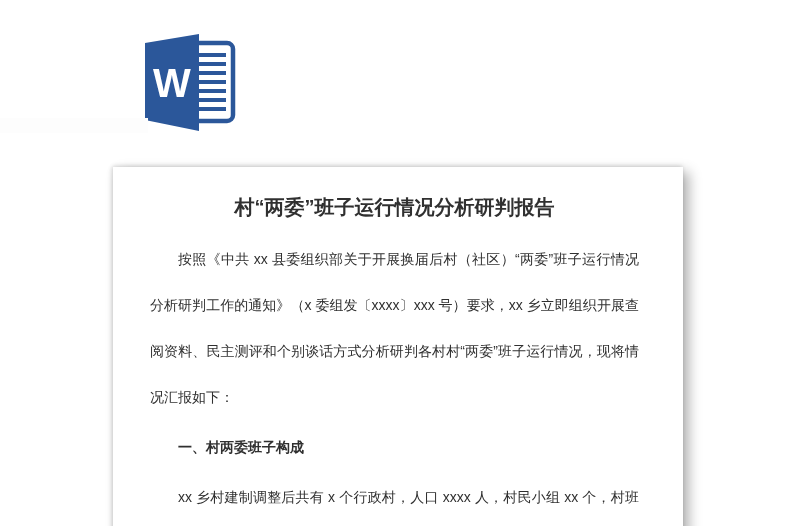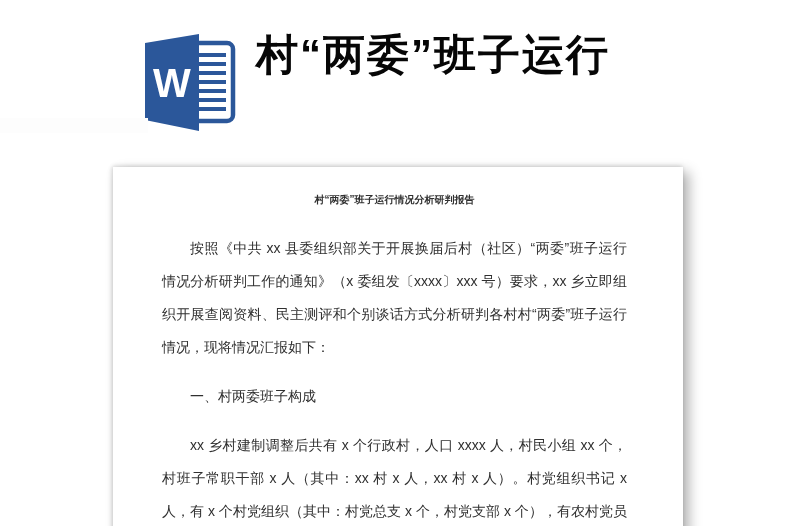--- a/index.html
+++ b/index.html
@@ -55,37 +55,37 @@
     height: 720px;
     box-sizing: border-box;
     padding: 12px 40px 0 33px;
     background: #ffffff;
     box-shadow:
       -2px 0 4px rgba(0, 0, 0, 0.10),
       0 -2px 4px rgba(0, 0, 0, 0.08),
       6px 5px 12px rgba(0, 0, 0, 0.30);
   }
   .doc-title {
-    margin: 4px;
-    font-size: 10px;
+    margin: 12px;
+    font-size: 20px;
     font-weight: bold;
     line-height: 33px;
     text-align: center;
     color: #303030;
   }
   .doc-para {
-    margin: 16px;
+    margin: 4px;
     font-size: 14px;
-    line-height: 33px;
+    line-height: 46px;
     text-align: justify;
     text-indent: 2em;
     color: #303030;
   }
   .doc-heading {
-    font-weight: normal;
+    font-weight: bold;
     text-align: left;
   }
 </style>
 </head>
 <body>
 
 <div class="word-icon-wrap">
   <svg width="92" height="99" viewBox="0 0 92 99">
     <rect x="44" y="10" width="44" height="78" rx="6" fill="#ffffff" stroke="#2b579a" stroke-width="4.5"></rect>
     <g stroke="#2b579a" stroke-width="4">
@@ -96,21 +96,20 @@
       <line x1="51" y1="58" x2="81" y2="58"></line>
       <line x1="51" y1="67" x2="81" y2="67"></line>
       <line x1="51" y1="76" x2="81" y2="76"></line>
     </g>
     <polygon points="0,10 54,1 54,98 0,87" fill="#2b579a"></polygon>
     <text x="27" y="64" text-anchor="middle" font-size="40" font-weight="bold" fill="#ffffff" font-family="&quot;Liberation Sans&quot;, sans-serif">W</text>
   </svg>
 </div>
 
 <h1 class="site-title">
-  <span>村“两委”班子运行</span>
 </h1>
 
 <div class="decor-strip"></div>
 
 <main class="doc-page">
   <p class="doc-title">村“两委”班子运行情况分析研判报告</p>
 
   <p class="doc-para">按照《中共 xx 县委组织部关于开展换届后村（社区）“两委”班子运行情况分析研判工作的通知》（x 委组发〔xxxx〕xxx 号）要求，xx 乡立即组织开展查阅资料、民主测评和个别谈话方式分析研判各村村“两委”班子运行情况，现将情况汇报如下：</p>
 
   <p class="doc-para doc-heading">一、村两委班子构成</p>

